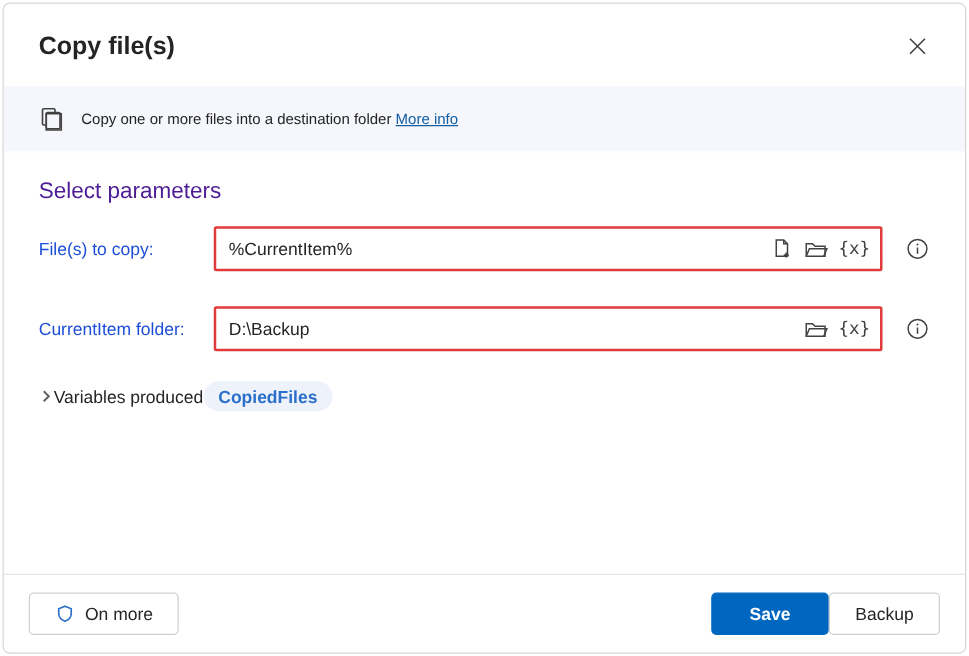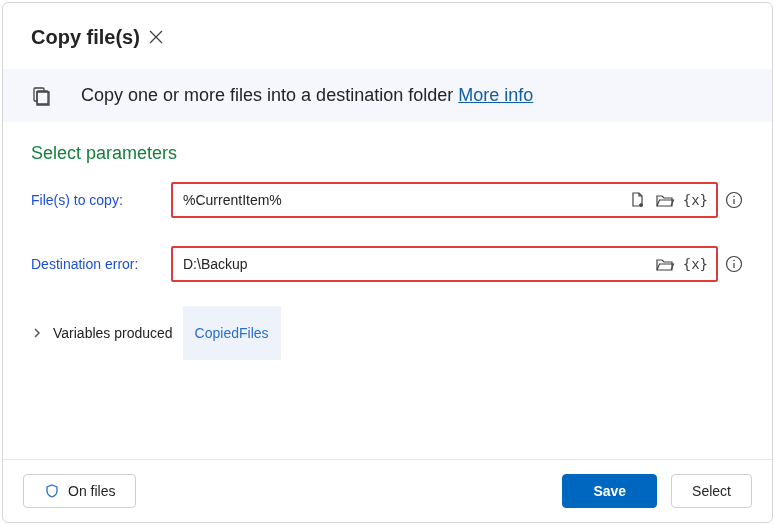--- a/index.html
+++ b/index.html
@@ -5,55 +5,55 @@
   * { box-sizing: border-box; }
   html, body { margin: 0; padding: 0; font-family: "Segoe UI", Arial, sans-serif; }
   body { width: 775px; height: 525px; }
   .dialog {
     width: 771px; height: 521px; margin: 2px; border: 1px solid #d6d6d6;
     border-radius: 6px; background: #fff; display: flex; flex-direction: column;
     overflow: hidden;
   }
   .dlg-header {
     padding: 18px 22px 16px 28px; display: flex; align-items: center;
-    justify-content: flex-start;
+    justify-content: space-between;
   }
   .dlg-title { font-size: 20px; font-weight: 600; color: #242424; }
   .dlg-close { width: 32px; height: 32px; display:flex; align-items:center; justify-content:center; cursor:pointer; color:#424242; }
   .dlg-desc {
     background: #f5f7fc; padding: 16px 28px; display:flex; align-items:center;
-    gap: 30px; color: #242424; font-size: 18px; border-bottom:1px solid #fff;
+    gap: 14px; color: #242424; font-size: 12px; border-bottom:1px solid #fff;
   }
   .dlg-desc a { color:#115ea3; text-decoration: underline; cursor:pointer; }
   .section {
     padding: 20px 28px 0 28px;
   }
-  .section-title { font-size: 18px; color:#15803d; margin-bottom: 18px; }
+  .section-title { font-size: 18px; color:#4c1d95; margin-bottom: 18px; }
   .row { display:flex; align-items:center; margin-bottom: 28px; }
   .row-label { width: 140px; font-size: 14px; color:#1d4ed8; }
-  .field-wrap { flex:1; display:flex; align-items:center; gap:6px; }
+  .field-wrap { flex:1; display:flex; align-items:center; gap:18px; }
   .field {
     flex:1; height:36px; border:2px solid #e03a3a; border-radius:2px;
     background:#fff; display:flex; align-items:center; padding: 0 8px 0 10px;
     font-size:14px; color:#242424;
   }
   .field .value { flex:1; outline:none; border:none; font-size:14px; font-family:inherit; color:#242424; background:transparent; padding:0; }
   .field .icons { display:flex; align-items:center; gap:8px; color:#424242; }
   .field .icons span { display:inline-flex; cursor:pointer; }
   .info-icon { width:20px; height:20px; display:flex; align-items:center; justify-content:center; color:#424242; cursor:pointer; }
-  .vars-row { display:flex; align-items:center; gap:10px; font-size:14px; color:#242424; margin-top:-4px; }
+  .vars-row { display:flex; align-items:center; font-size:14px; color:#242424; margin-top:-4px; }
   .chevr { color:#616161; cursor:pointer; display:inline-flex; }
-  .chip { background:#eef3fb; color:#2a6fc9; padding:19px 12px; border-radius:0; font-size:14px; cursor:pointer; }
+  .chip { background:#eef3fb; color:#2a6fc9; padding:4px 12px; border-radius:12px; font-size:14px; cursor:pointer;font-weight:bold; }
   .footer {
     margin-top:auto; border-top:1px solid #e5e5e5; padding:14px 20px;
     display:flex; align-items:center; justify-content:space-between;
   }
   .btn { height:34px; border-radius:4px; font-size:14px; padding:0 20px; display:inline-flex; align-items:center; justify-content:center; cursor:pointer; border:1px solid #cfcfcf; background:#fff; color:#242424; gap:8px; }
   .btn.primary { background:#0067c0; border-color:#0067c0; color:#fff; font-weight:600; padding:0 30px; }
-  .footer-right { display:flex; gap:14px; }
+  .footer-right { display:flex; }
   svg { display:block; }
 </style>
 </head>
 <body>
 
 <div class="dialog">
 
   <div class="dlg-header">
     <div class="dlg-title">Copy file(s)</div>
     <div class="dlg-close">
@@ -106,21 +106,21 @@
           <svg width="18" height="18" viewBox="0 0 18 18" fill="none" stroke="#424242" stroke-width="1.2">
               <circle cx="9" cy="9" r="7.5"></circle>
               <circle cx="9" cy="5.5" r="0.8" fill="#424242" stroke="none"></circle>
               <path d="M9 8 v5"></path>
             </svg>
         </div>
       </div>
     </div>
 
     <div class="row">
-      <div class="row-label">Destination error:</div>
+      <div class="row-label">CurrentItem folder:</div>
       <div class="field-wrap">
         <div class="field">
           <input class="value" value="D:\Backup" style="">
           <div class="icons">
             <span>
               <svg width="20" height="18" viewBox="0 0 20 18" fill="none" stroke="#424242" stroke-width="1.2">
                 <path d="M2 5 h5 l2 2 h8 v8 h-15 z"></path>
                   <path d="M2 15 l2.5 -6 h14 l-2.5 6"></path>
               </svg>
             </span>
@@ -148,25 +148,25 @@
       <span class="chip">CopiedFiles</span>
     </div>
 
   </div>
 
   <div class="footer">
     <button class="btn">
       <svg width="16" height="16" viewBox="0 0 16 16" fill="none" stroke="#2a6fc9" stroke-width="1.3">
           <path d="M8 2 l5 2 v4 c0 3 -2.5 5 -5 6 c-2.5 -1 -5 -3 -5 -6 v-4 z"></path>
         </svg>
-      <span>On files</span>
+      <span>On more</span>
     </button>
     <div class="footer-right">
       <button class="btn primary">
         <span>Save</span>
       </button>
       <button class="btn">
-        <span>Select</span>
+        <span>Backup</span>
       </button>
     </div>
   </div>
 
 </div>
 
 </body></html>

